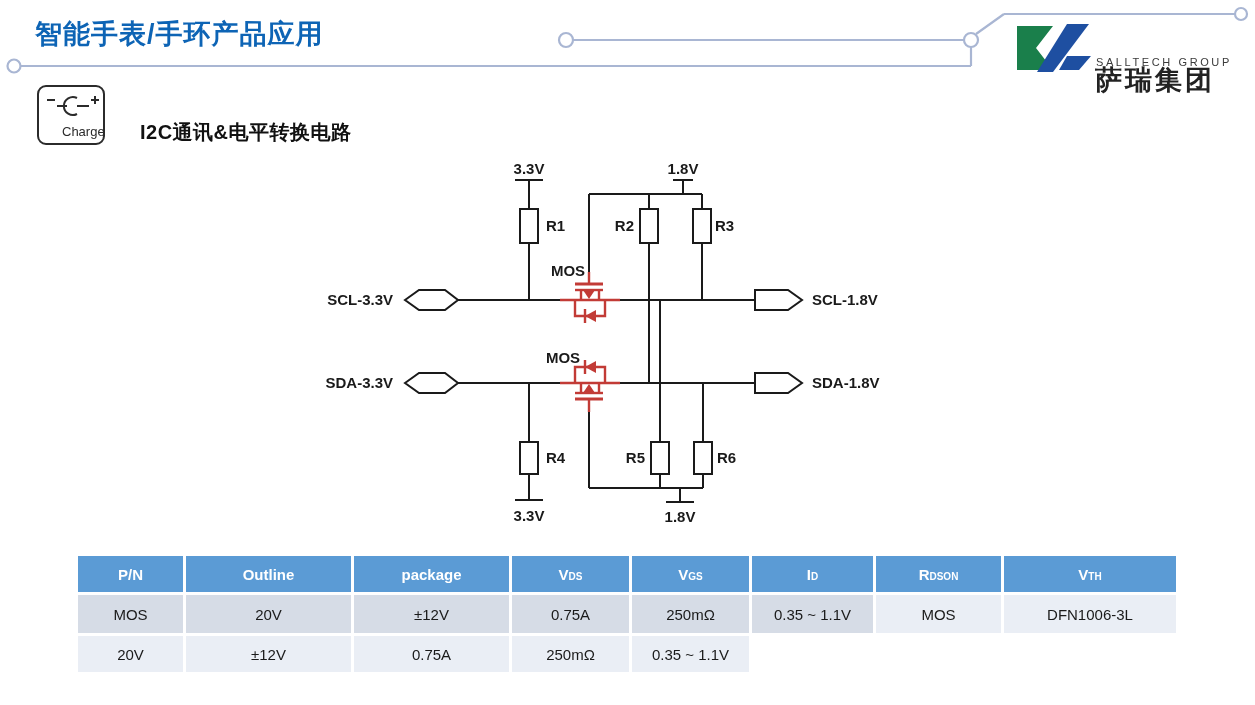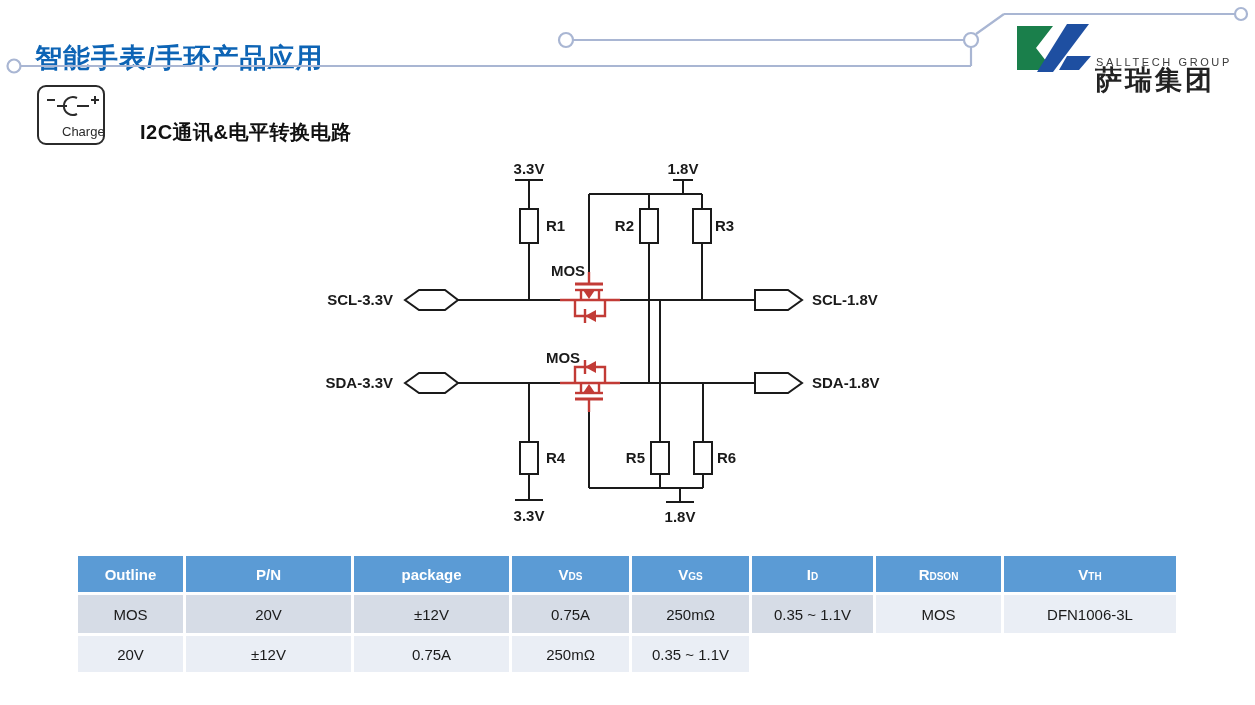--- a/index.html
+++ b/index.html
@@ -3,21 +3,21 @@
 <meta charset="utf-8">
 <style>
   html,body{margin:0;padding:0;}
   body{
     width:1255px;height:705px;position:relative;background:#ffffff;
     font-family:"Liberation Sans","DejaVu Sans",sans-serif;overflow:hidden;
   }
   
   .page-title{
     position:absolute;left:35px;top:16px;
-    font-size:27px;font-weight:bold;color:#0d64b5;letter-spacing:1px;margin-top:24px;
+    font-size:27px;font-weight:bold;color:#0d64b5;letter-spacing:1px;
   }
   .deco-svg{position:absolute;left:0;top:0;width:1255px;height:90px;}
   .logo{position:absolute;left:1015px;top:20px;width:230px;height:58px;}
   .logo-mark{position:absolute;left:0;top:4px;}
   .logo-cn{
     position:absolute;left:80px;top:2px;font-size:27px;font-weight:bold;
     color:#222;letter-spacing:3px;white-space:nowrap;margin-top:40px;
   }
   .logo-en{
     position:absolute;left:81px;top:36px;font-size:11px;color:#3a3a3a;
@@ -200,25 +200,25 @@
   <text x="546" y="463">R4</text>
   <text x="645" y="463" text-anchor="end">R5</text>
   <text x="717" y="463">R6</text>
   <text x="529" y="521" text-anchor="middle">3.3V</text>
   <text x="680" y="522" text-anchor="middle">1.8V</text>
 </svg>
 
 <div class="spec-table">
 
   <div class="cell th">
+      <span>P/N</span>
+      <sub></sub>
+    </div>
+  <div class="cell th">
       <span>Outline</span>
-      <sub></sub>
-    </div>
-  <div class="cell th">
-      <span>P/N</span>
       <sub></sub>
     </div>
   <div class="cell th">
       <span>package</span>
       <sub></sub>
     </div>
   <div class="cell th">
       <span>V</span>
       <sub>DS</sub>
     </div>

